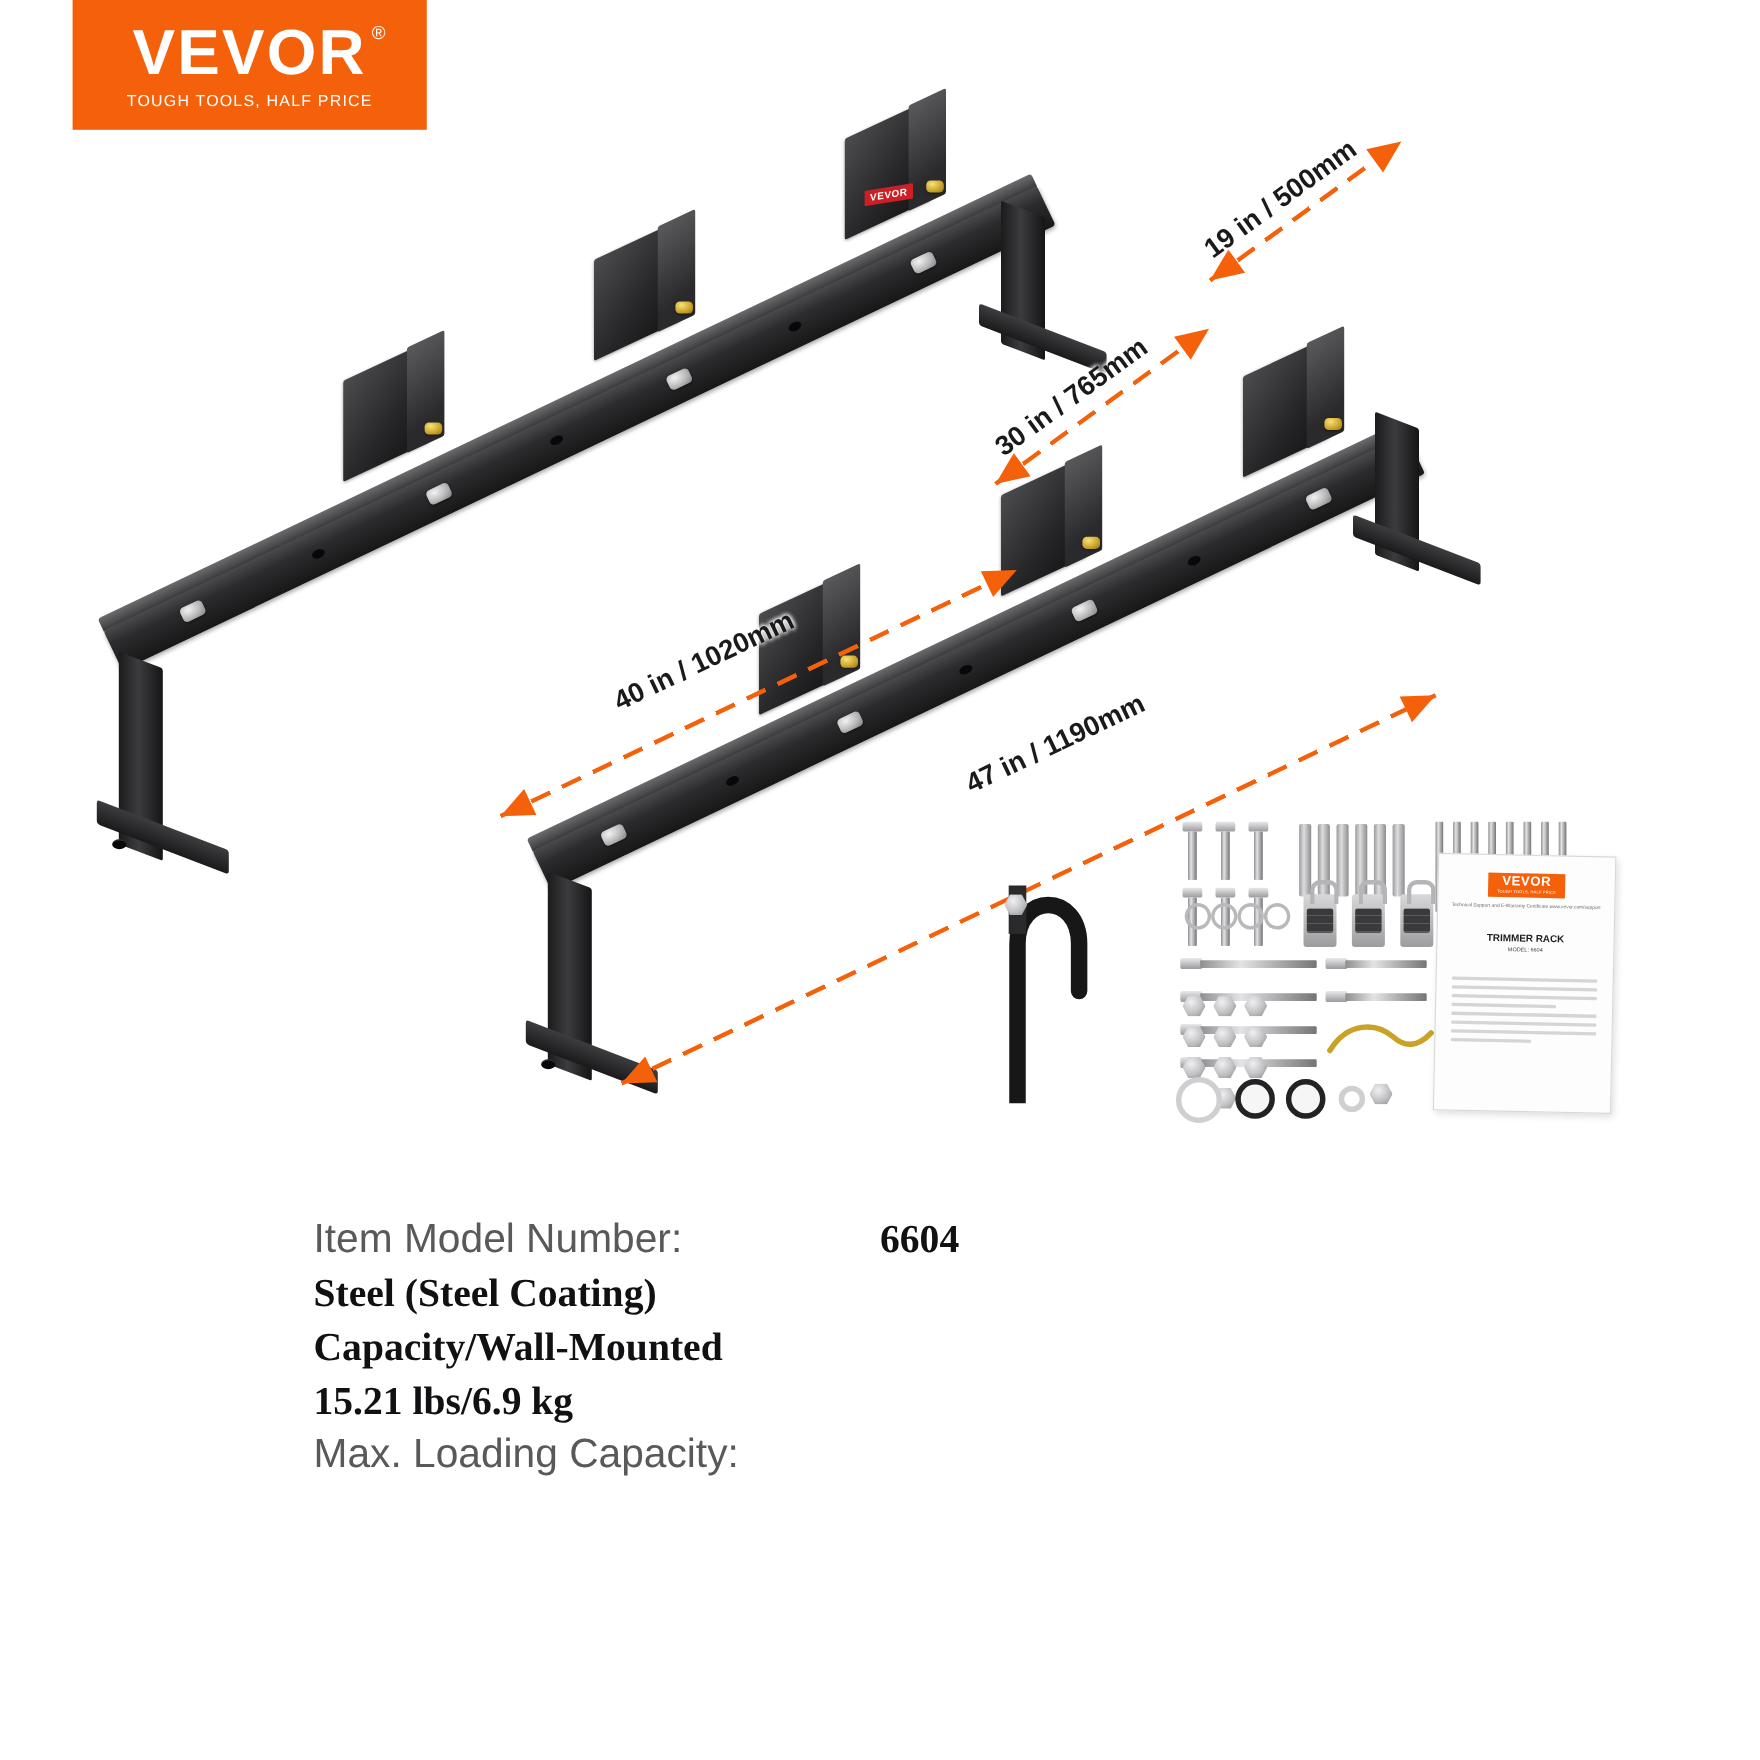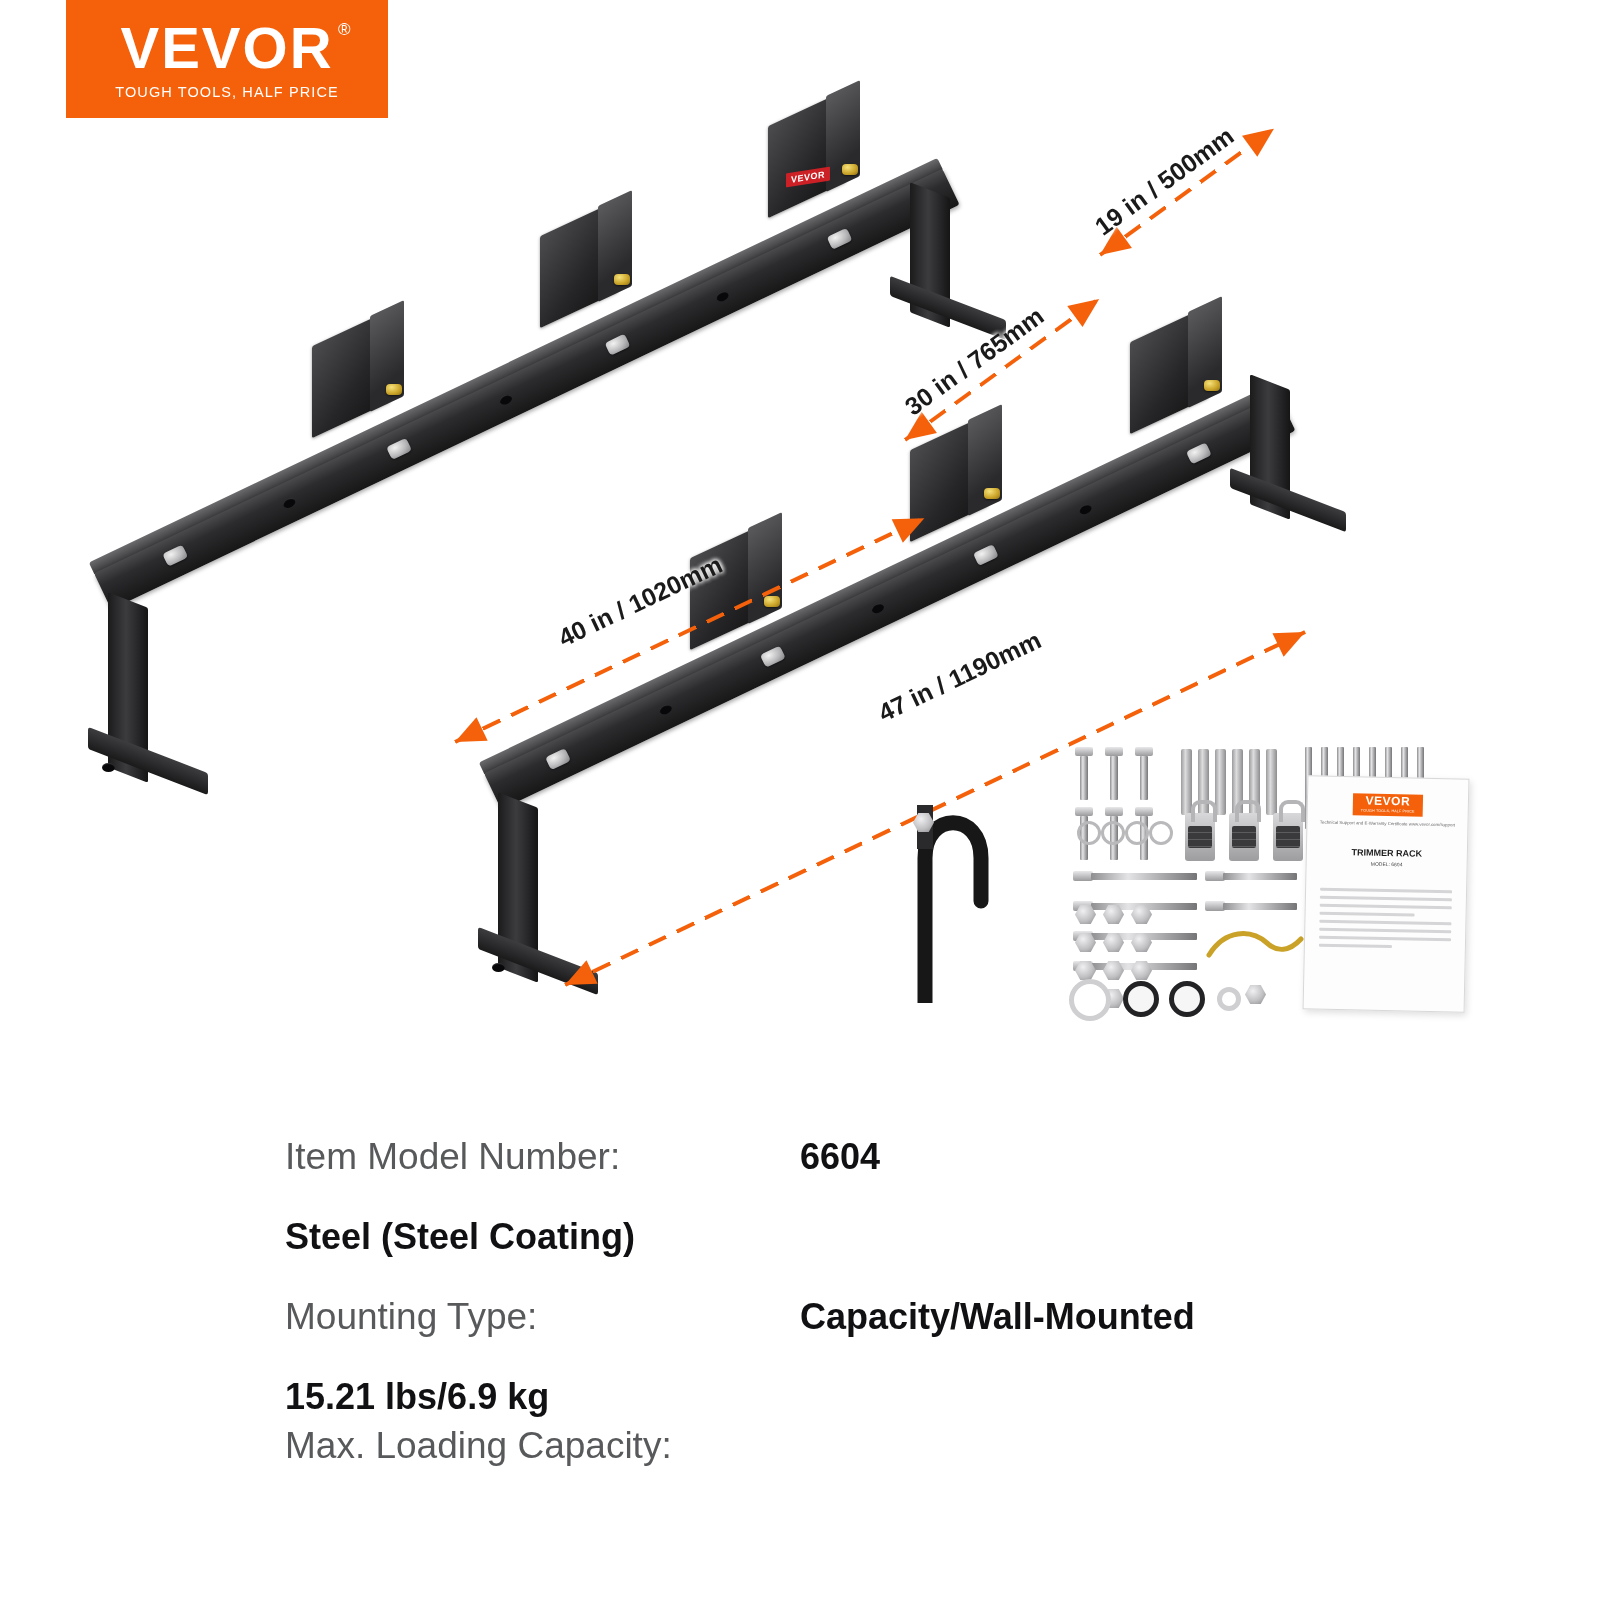--- a/index.html
+++ b/index.html
@@ -326,22 +326,21 @@
     width: 515px;
     text-align: left;
     color: #58595b;
     font-size: 37px;
     font-family: "Liberation Sans", sans-serif;
   }
   .spec-value {
     color: #111113;
     font-size: 36px;
     font-weight: bold;
-    font-family: Liberation Sans, sans-serif;
-    margin-top: 31px;
+    font-family: Liberation Serif, serif;
   }
   .spec-row.multi .spec-label { align-self: flex-end; }
   .spec-values-stack .spec-value { display: block; margin-bottom: 7px; }
 </style>
 </head>
 <body>
 
 <div class="logo-box">
   <div class="logo-word">
     <span>VEVOR</span><span class="logo-reg">®</span>
@@ -598,21 +597,20 @@
   <div class="spec-row">
     <div class="spec-label">Item Model Number:</div>
     <div class="spec-value">6604</div>
   </div>
 
   <div class="spec-row">
     <div class="spec-value">Steel (Steel Coating)</div>
   </div>
 
   <div class="spec-row">
-    <div class="spec-label">Mounting Type:</div>
     <div class="spec-value">Capacity/Wall-Mounted</div>
   </div>
 
   <div class="spec-row">
     <div class="spec-value">15.21 lbs/6.9 kg</div>
   </div>
 
   <div class="spec-row multi">
     <div class="spec-label">Max. Loading Capacity:</div>
     <div class="spec-values-stack">

